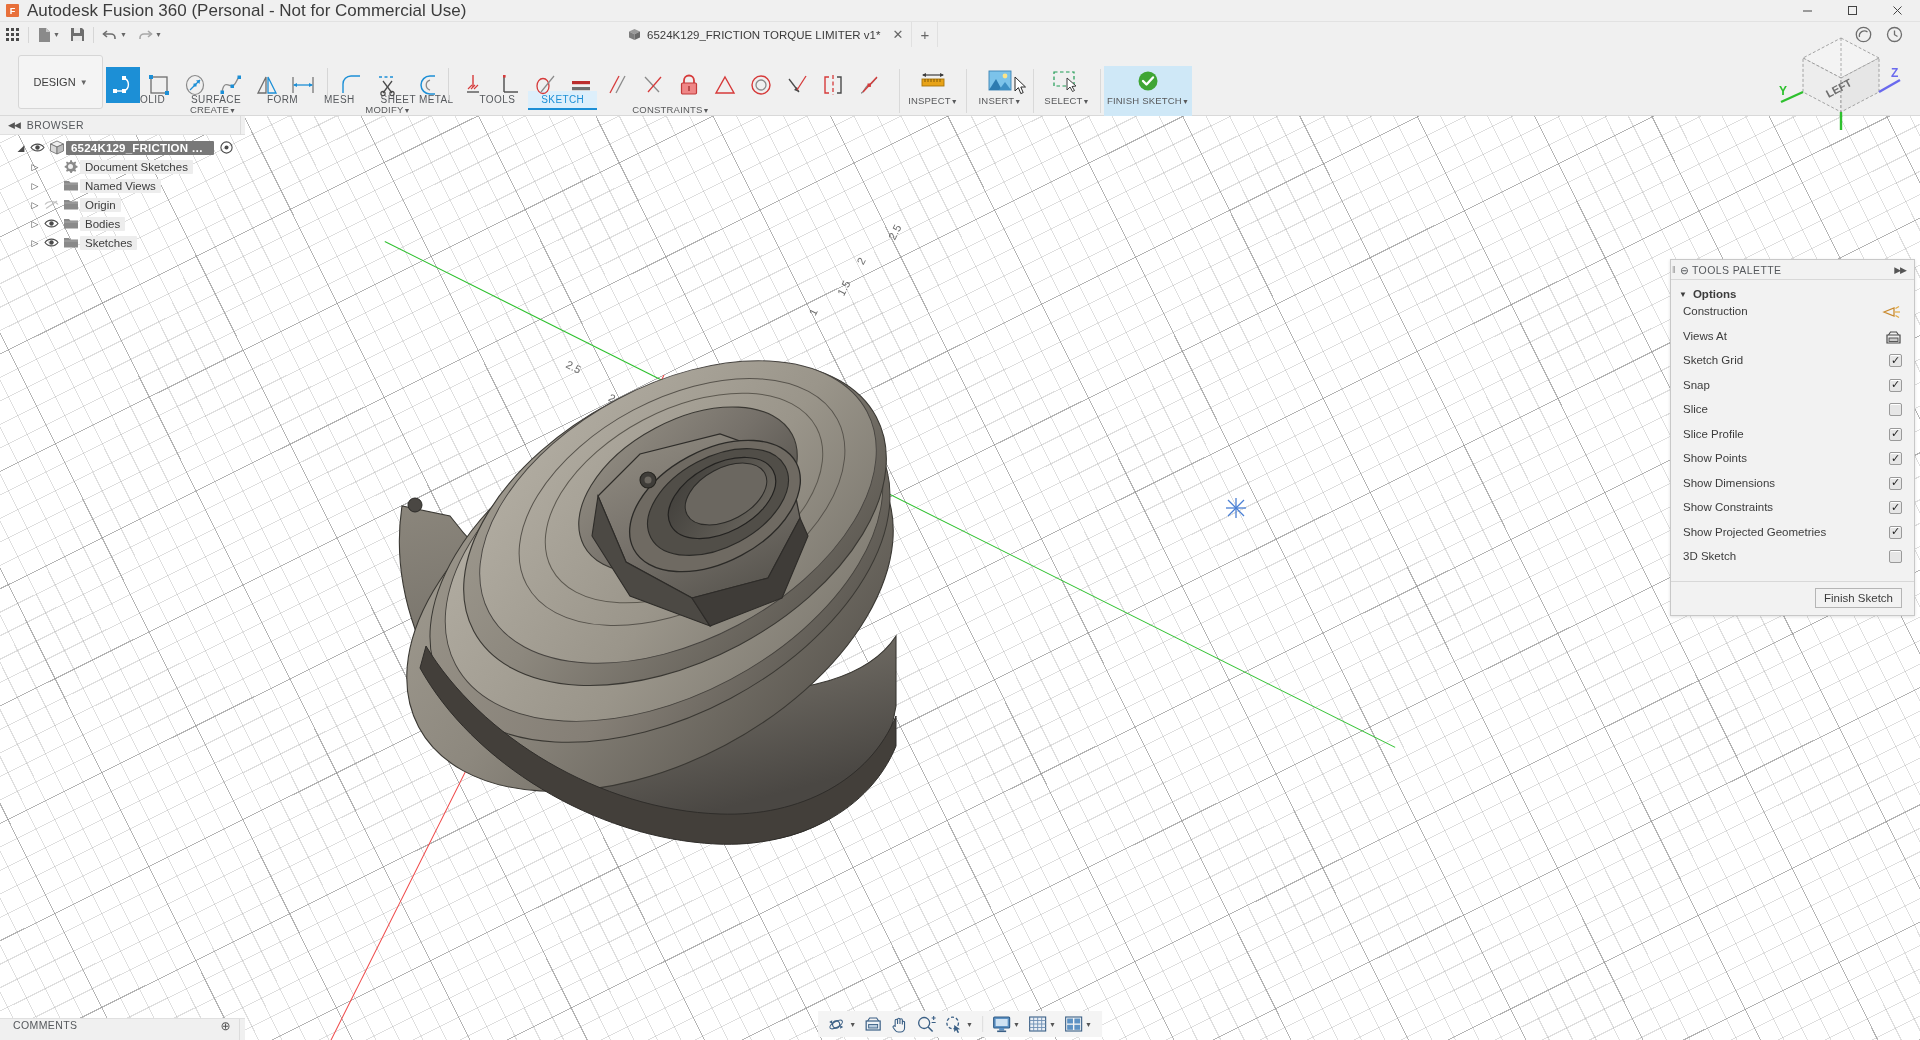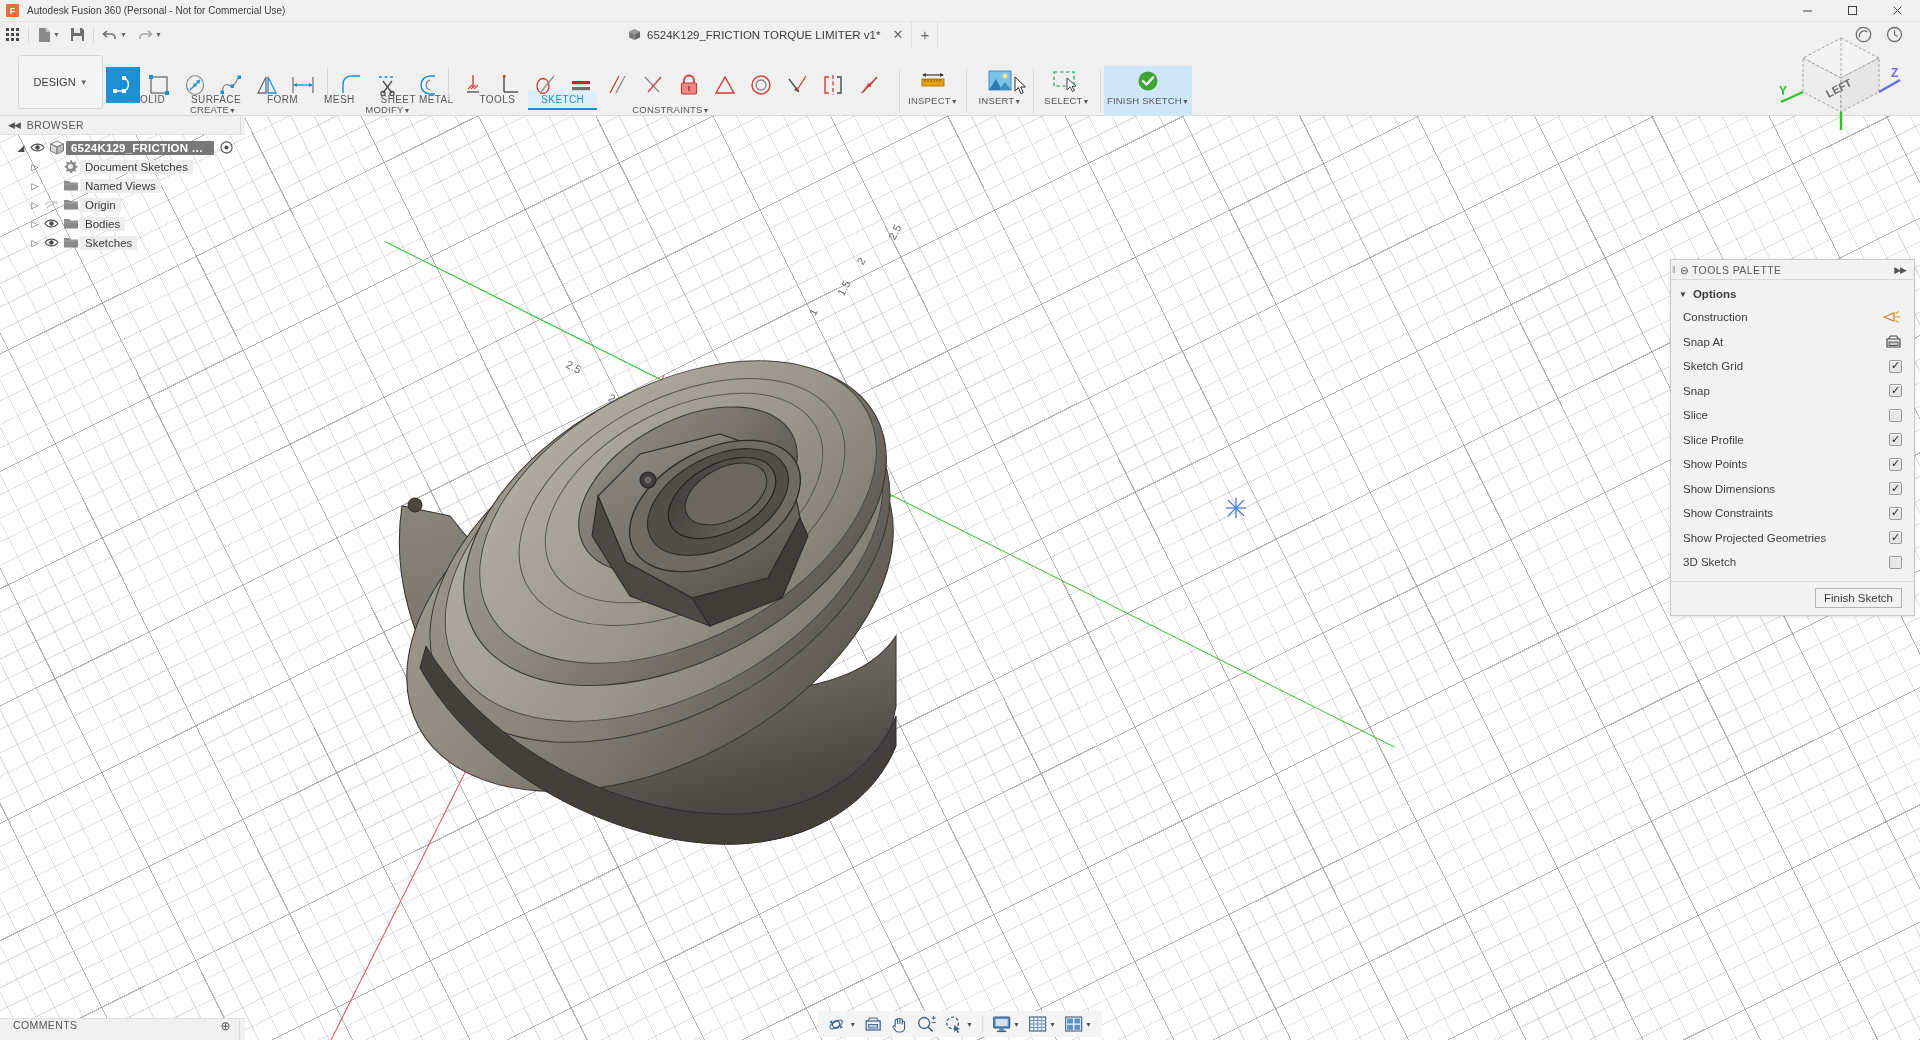--- a/index.html
+++ b/index.html
@@ -16,21 +16,21 @@
     position: absolute; top: 0; left: 0; width: 1920px; height: 22px;
     background: #f0f0f0; border-bottom: 1px solid #e2e2e2;
     display: flex; align-items: center;
   }
   .tb-logo {
     width: 13px; height: 13px; margin-left: 6px; margin-right: 8px;
     background: #e8703a; color: #fff; font-size: 9px; font-weight: bold;
     display: flex; align-items: center; justify-content: center;
     border-radius: 1px;
   }
-  .tb-title { font-size: 10px; color: #3c3c3c; }
+  .tb-title { font-size: 17px; color: #3c3c3c; }
   .tb-winbtns { margin-left: auto; display: flex; height: 22px; }
   .tb-winbtn {
     width: 45px; height: 22px; display: flex; align-items: center; justify-content: center;
     color: #444; font-size: 12px;
   }
 
   
   .quickbar {
     position: absolute; top: 22px; left: 0; width: 1920px; height: 25px;
     background: #f0f0f0;
@@ -162,21 +162,21 @@
   }
   .pal-grip { width: 6px; text-align:center; color:#999; font-size:9px;}
   .pal-pin { width: 15px; display:flex; align-items:center; justify-content:center;}
   .pal-expand { margin-left: auto; padding-right: 8px; color: #555; font-size: 9px; letter-spacing:-1px;}
   .pal-section {
     display: flex; align-items: center; height: 22px; padding-left: 8px;
     font-size: 11.5px; font-weight: bold; color: #3c3c3c; margin-top: 3px;
   }
   .pal-section .tri { font-size: 8px; margin-right: 6px; }
   .pal-row {
-    display: flex; align-items: center; height: 24.5px; padding: 0 12px 0 12px;
+    display: flex; align-items: flex-start; height: 24.5px; padding: 0 12px 0 12px;
     font-size: 11.5px; color: #3c3c3c;
   }
   .pal-row .lbl { flex: 1; }
   .cbox {
     width: 13px; height: 13px; background: #e6e6e6;
     border: 1px solid #9a9a9a; border-radius: 2px;
     display: flex; align-items: center; justify-content: center;
     box-shadow: inset 0 1px 0 #fff;
   }
   .cbox .tick { font-size: 11px; color: #222; line-height: 11px; margin-top:-1px;}
@@ -823,21 +823,21 @@
           <g stroke="#e3a93f" stroke-width="1.2">
             <line x1="13" y1="7" x2="18" y2="7"></line>
             <line x1="13.5" y1="3.5" x2="17" y2="1.5"></line>
             <line x1="13.5" y1="10.5" x2="17" y2="12.5"></line>
           </g>
         </svg>
       </span>
     </div>
 
     <div class="pal-row">
-      <span class="lbl">Snap At</span>
+      <span class="lbl">Views At</span>
       <span>
         <svg width="17" height="15" viewBox="0 0 17 15">
           <path d="M2 5 h13 v8 h-13 z" fill="#efefef" stroke="#4a4a4a" stroke-width="1.2"></path>
           <rect x="4" y="8" width="9" height="3.5" fill="#c9c9c9" stroke="#4a4a4a" stroke-width="0.9"></rect>
           <path d="M3.5 5 L5.5 2 L11.5 2 L13.5 5" fill="none" stroke="#4a4a4a" stroke-width="1.1"></path>
         </svg>
       </span>
     </div>
 
     <div class="pal-row">

